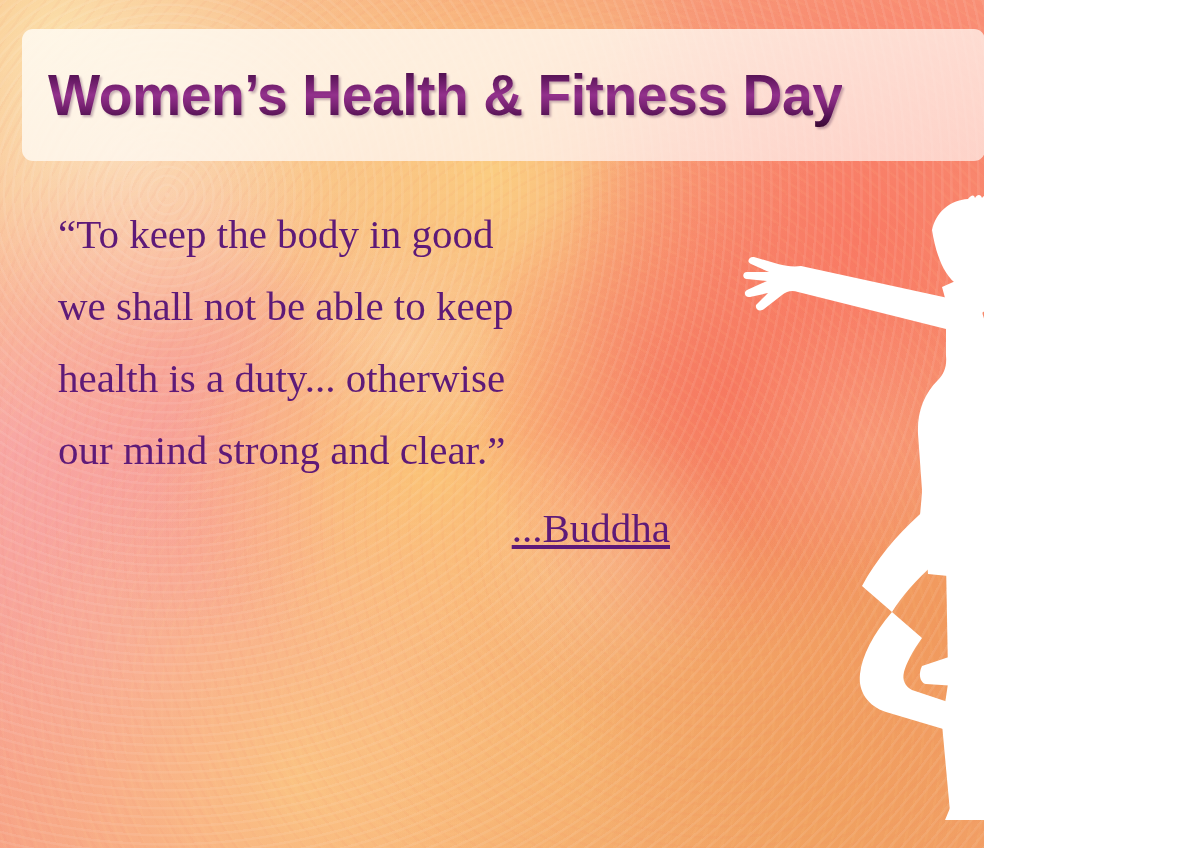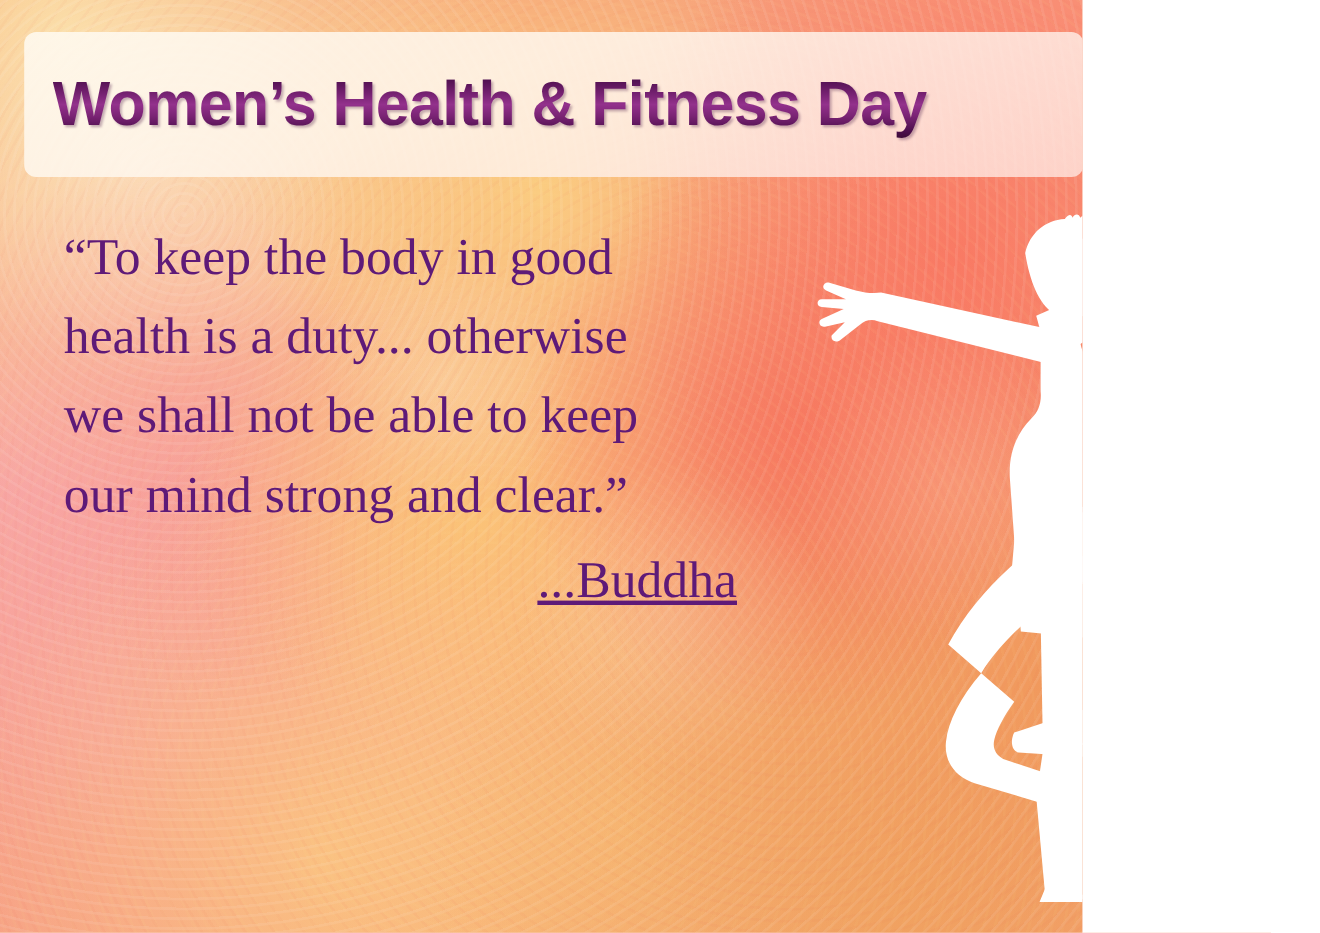--- a/index.html
+++ b/index.html
@@ -113,21 +113,21 @@
     filter:drop-shadow(2px 2px 1px rgba(90,40,80,0.35));
   }
 
   
   #quote-block {
     position:absolute;
     left:58px; top:198px;
     width:620px;
     font-family:"Liberation Serif", "DejaVu Serif", serif;
     color:#5e1a78;
-    font-size:47px;
+    font-size:41px;
     line-height:72px;
     white-space:nowrap;
   }
   #quote-block .qline { display:block; }
   #quote-attrib {
     display:block;
     text-align:right;
     padding-right:8px;
     margin-top:6px;
     text-decoration:underline;
@@ -151,22 +151,22 @@
   <div class="bg-layer bg-wash3"></div>
   <div class="bg-layer bg-wash4"></div>
   <div class="bg-layer bg-grain"></div>
 
   <div id="title-banner">
     <div id="title-text">Women’s Health &amp; Fitness Day</div>
   </div>
 
   <div id="quote-block">
     <span class="qline">“To keep the body in good</span>
+    <span class="qline">we shall not be able to keep</span>
     <span class="qline">health is a duty... otherwise</span>
-    <span class="qline">we shall not be able to keep</span>
     <span class="qline">our mind strong and clear.”</span>
     <span id="quote-attrib">...Buddha</span>
   </div>
 
   <svg id="dancer" viewBox="0 0 420 790" aria-hidden="true">
     <g fill="#ffffff">
 
       <path d="M347,24 c2,-4 7,-3 7,2 l-2,36 4,-30 c1,-5 7,-5 8,0 l0,34 6,-26 c1,-5 8,-4 7,1
                l-5,34 7,-18 c2,-4 8,-2 7,3 l-9,33 c-2,8 -4,14 -8,19 l-10,14
                -4,118 -24,-4 6,-126 c0,-6 2,-11 5,-16 l8,-12 z"></path>

